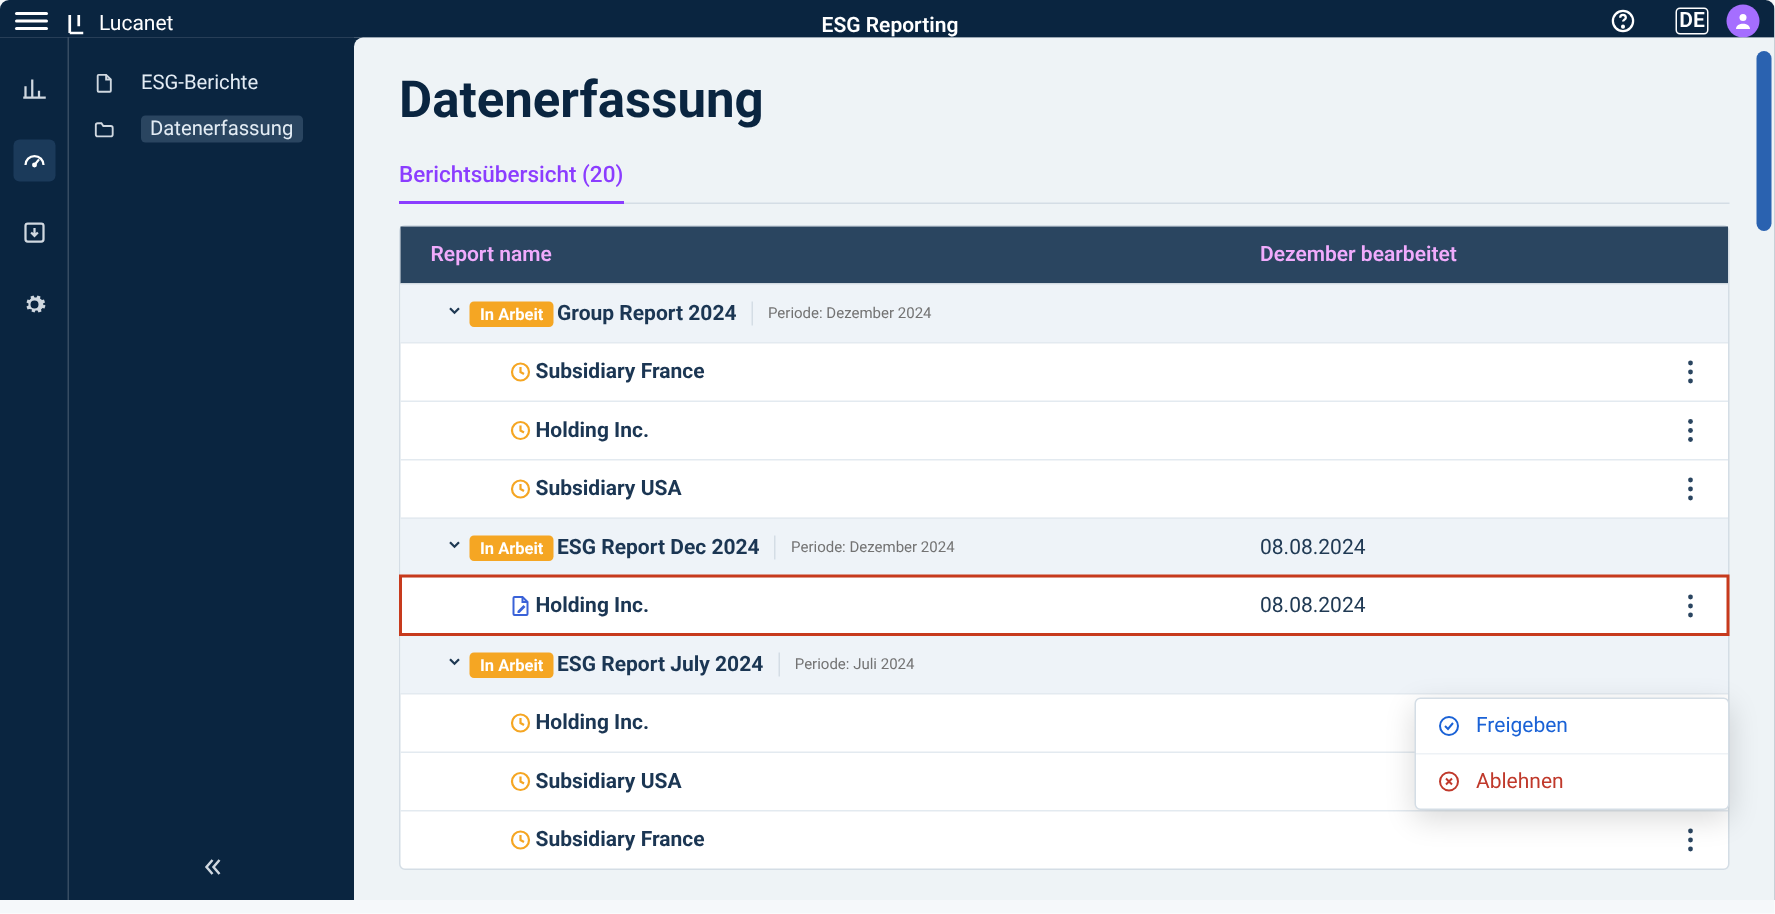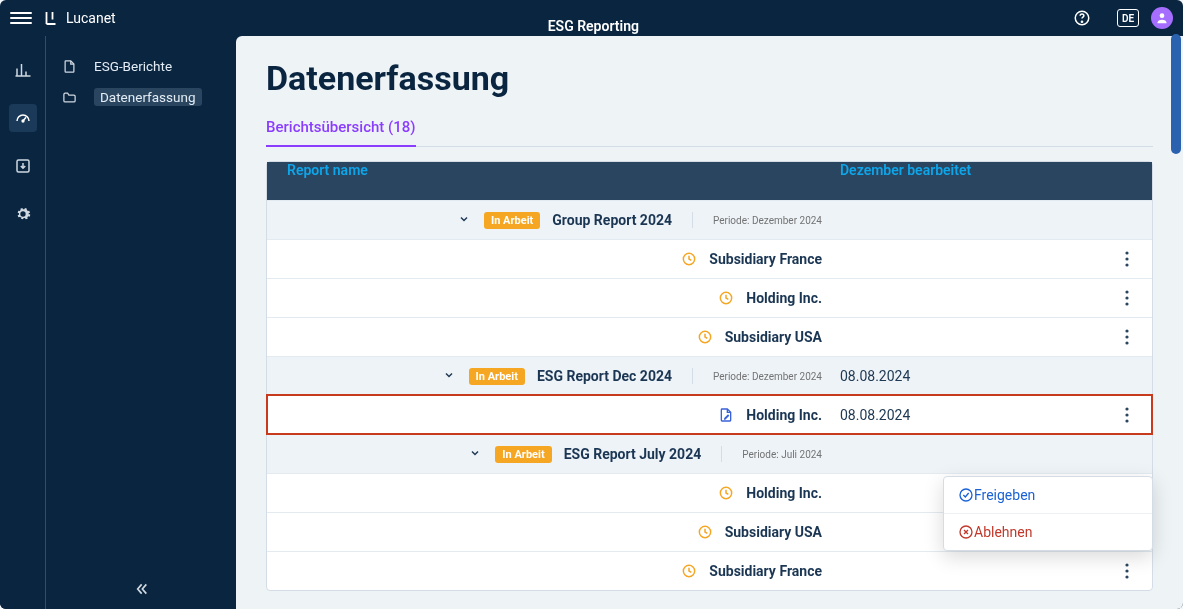--- a/index.html
+++ b/index.html
@@ -1,27 +1,27 @@
 <!DOCTYPE html>
 <html><head>
 <meta charset="utf-8">
 <style>
   * { box-sizing: border-box; margin: 0; padding: 0; }
   body { font-family: -apple-system, BlinkMacSystemFont, "Segoe UI", Roboto, Arial, sans-serif; background: #f5f8fa; width: 1183px; height: 609px; overflow: hidden; border-radius: 6px; position: relative; }
 
   
-  .topbar { height: 36px; background: #0a2540; display: flex; align-items: center; color: #fff; padding: 0 10px; }
+  .topbar { height: 25px; background: #0a2540; display: flex; align-items: flex-end; color: #fff; padding: 0 10px; }
   .hamburger { width: 22px; height: 22px; display:flex; flex-direction:column; justify-content:center; gap:3px; cursor:pointer; margin-right:10px;}
   .hamburger span{height:2px;background:#fff;border-radius:1px;}
   .brand { display:flex; align-items:center; gap:6px; font-size:14px;}
   .brand-logo {width:18px;height:18px;}
   .topbar-title { flex:1; text-align:center; font-weight:600; font-size:14px;margin-top:16px; }
   .topbar-right { display:flex; align-items:center; gap:12px; }
   .icon-btn { width:22px; height:22px; display:flex; align-items:center; justify-content:center; color:#fff; cursor:pointer;}
-  .lang-box { border:1.4px solid #fff; border-radius:3px; font-size:10px; width:22px; height:18px; display:flex; align-items:center; justify-content:center; font-weight:600;margin-left:12px;}
+  .lang-box { border:1.4px solid #fff; border-radius:3px; font-size:14px; width:22px; height:18px; display:flex; align-items:center; justify-content:center; font-weight:600;margin-left:12px;}
   .avatar { width:22px; height:22px; border-radius:50%; background:#a56eff; display:flex; align-items:center; justify-content:center;}
 
   
   .layout { display:flex; height: calc(609px - 34px); background:#0a2540; }
   .rail { width:46px; background:#0a2540; display:flex; flex-direction:column; align-items:center; padding-top:20px; gap:20px; border-right:1px solid rgba(255,255,255,0.18);}
   .rail-item { width:28px; height:28px; display:flex; align-items:center; justify-content:center; color:#d0d8e0; cursor:pointer; border-radius:4px;}
   .rail-item.active { background:#1b3a5a;}
   .sidebar { width:190px; background:#0a2540; color:#fff; padding:16px 8px; font-size:13.5px; position:relative;}
   .side-item { display:flex; align-items:center; gap:17px; padding:6px 8px; border-radius:4px; cursor:pointer; margin-bottom:2px;}
   .side-item .lbl { color:#e3ecf4;}
@@ -32,41 +32,41 @@
   .main { flex:1; background:#eef3f6; overflow:hidden; position:relative; border-top-left-radius:6px;}
   .page-pad { padding:22px 30px 0 30px; }
   .page-title { font-size:34px; font-weight:700; color:#0a2540; margin-bottom:12px;}
   .tabs { display:flex; gap:26px; border-bottom:1px solid #d4dde5; margin-bottom:0;}
   .tab { padding:8px 0 10px 0; font-size:15px; color:#7a8594; cursor:pointer; position:relative;}
   .tab.active { color:#8b3dff; font-weight:500;}
   .tab.active::after{content:"";position:absolute;left:0;right:0;bottom:-1px;height:2.5px;background:#8b3dff;}
 
   
   .table-wrap { margin:14px 30px 0 30px; border:1px solid #d4dde5; border-radius:4px; overflow:visible; background:#fff;}
-  .thead { display:flex; background:#2a4560; color:#0ea5e9; font-weight:600; font-size:14px; height:38px; align-items:flex-start;}
+  .thead { display:flex; background:#2a4560; color:#f0abfc; font-weight:600; font-size:14px; height:38px; align-items:center;}
   .col-name { flex:1; padding-left:20px;}
   .col-date { width:280px; padding-left:18px;}
   .col-act { width:50px;}
   .row { display:flex; align-items:center; height:39px; border-top:1px solid #e3eaf0; font-size:14px; color:#203a54; position:relative;}
-  .row .col-name { display:flex; align-items:center; gap:12px;justify-content:flex-end;}
+  .row .col-name { display:flex; align-items:center; gap:2px;}
   .row.parent { background:#eef3f8;}
   .row.highlight { outline:2.5px solid #c73a1d; outline-offset:-1px; z-index:5;}
   .chev { width:16px; text-align:center; color:#203a54; cursor:pointer; margin-left:8px;}
   .indent-2 { padding-left:24px; }
   .badge { background:#f5a623; color:#fff; font-size:11px; font-weight:700; padding:2px 7px; border-radius:3px;}
   .rname { font-weight:700; color:#1b3653;}
   .period { color:#737373; font-size:10px;}
   .sep { width:1px; height:16px; background:#d4dde5; margin:0 8px;}
   .clock { width:16px; height:16px; }
   .doc-icon { width:16px; height:16px; color:#3a62d8;}
   .kebab { width:50px; display:flex; align-items:center; justify-content:center; color:#2a4560; cursor:pointer;}
 
   
   .menu { position:absolute; top:440px; right:30px; width:210px; background:#fff; border:1px solid #d4dde5; border-radius:4px; box-shadow:0 6px 20px rgba(0,0,0,0.15); z-index:20; overflow:hidden;}
-  .menu-item { display:flex; align-items:center; padding:10px 14px; font-size:14px; cursor:pointer;}
+  .menu-item { display:flex; align-items:center; gap:10px; padding:10px 14px; font-size:14px; cursor:pointer;}
   .menu-item.approve { color:#1a62d6;}
   .menu-item.reject { color:#c0392b;align-items:flex-end;}
   .menu-item.notes { color:#2a4560;}
   .menu-item + .menu-item { border-top:1px solid #eef2f6;}
 
   
   .vscroll { position:absolute; right:2px; top:34px; width:10px; height:120px; background:#2a62b0; border-radius:5px;}
 </style>
 </head>
 <body>
@@ -148,21 +148,21 @@
       <svg width="16" height="16" viewBox="0 0 24 24" fill="none" stroke="#d0d8e0" stroke-width="2.5">
           <path d="M13 5l-6 7 6 7M20 5l-6 7 6 7"></path>
         </svg>
     </div>
   </div>
 
   <div class="main">
     <div class="page-pad">
       <div class="page-title">Datenerfassung</div>
       <div class="tabs">
-        <div class="tab active">Berichtsübersicht (18)</div>
+        <div class="tab active">Berichtsübersicht (20)</div>
       </div>
     </div>
 
     <div class="table-wrap">
       <div class="thead">
         <div class="col-name">Report name</div>
         <div class="col-date">Dezember bearbeitet</div>
         <div class="col-act"></div>
       </div>
       <div id="tbody">

